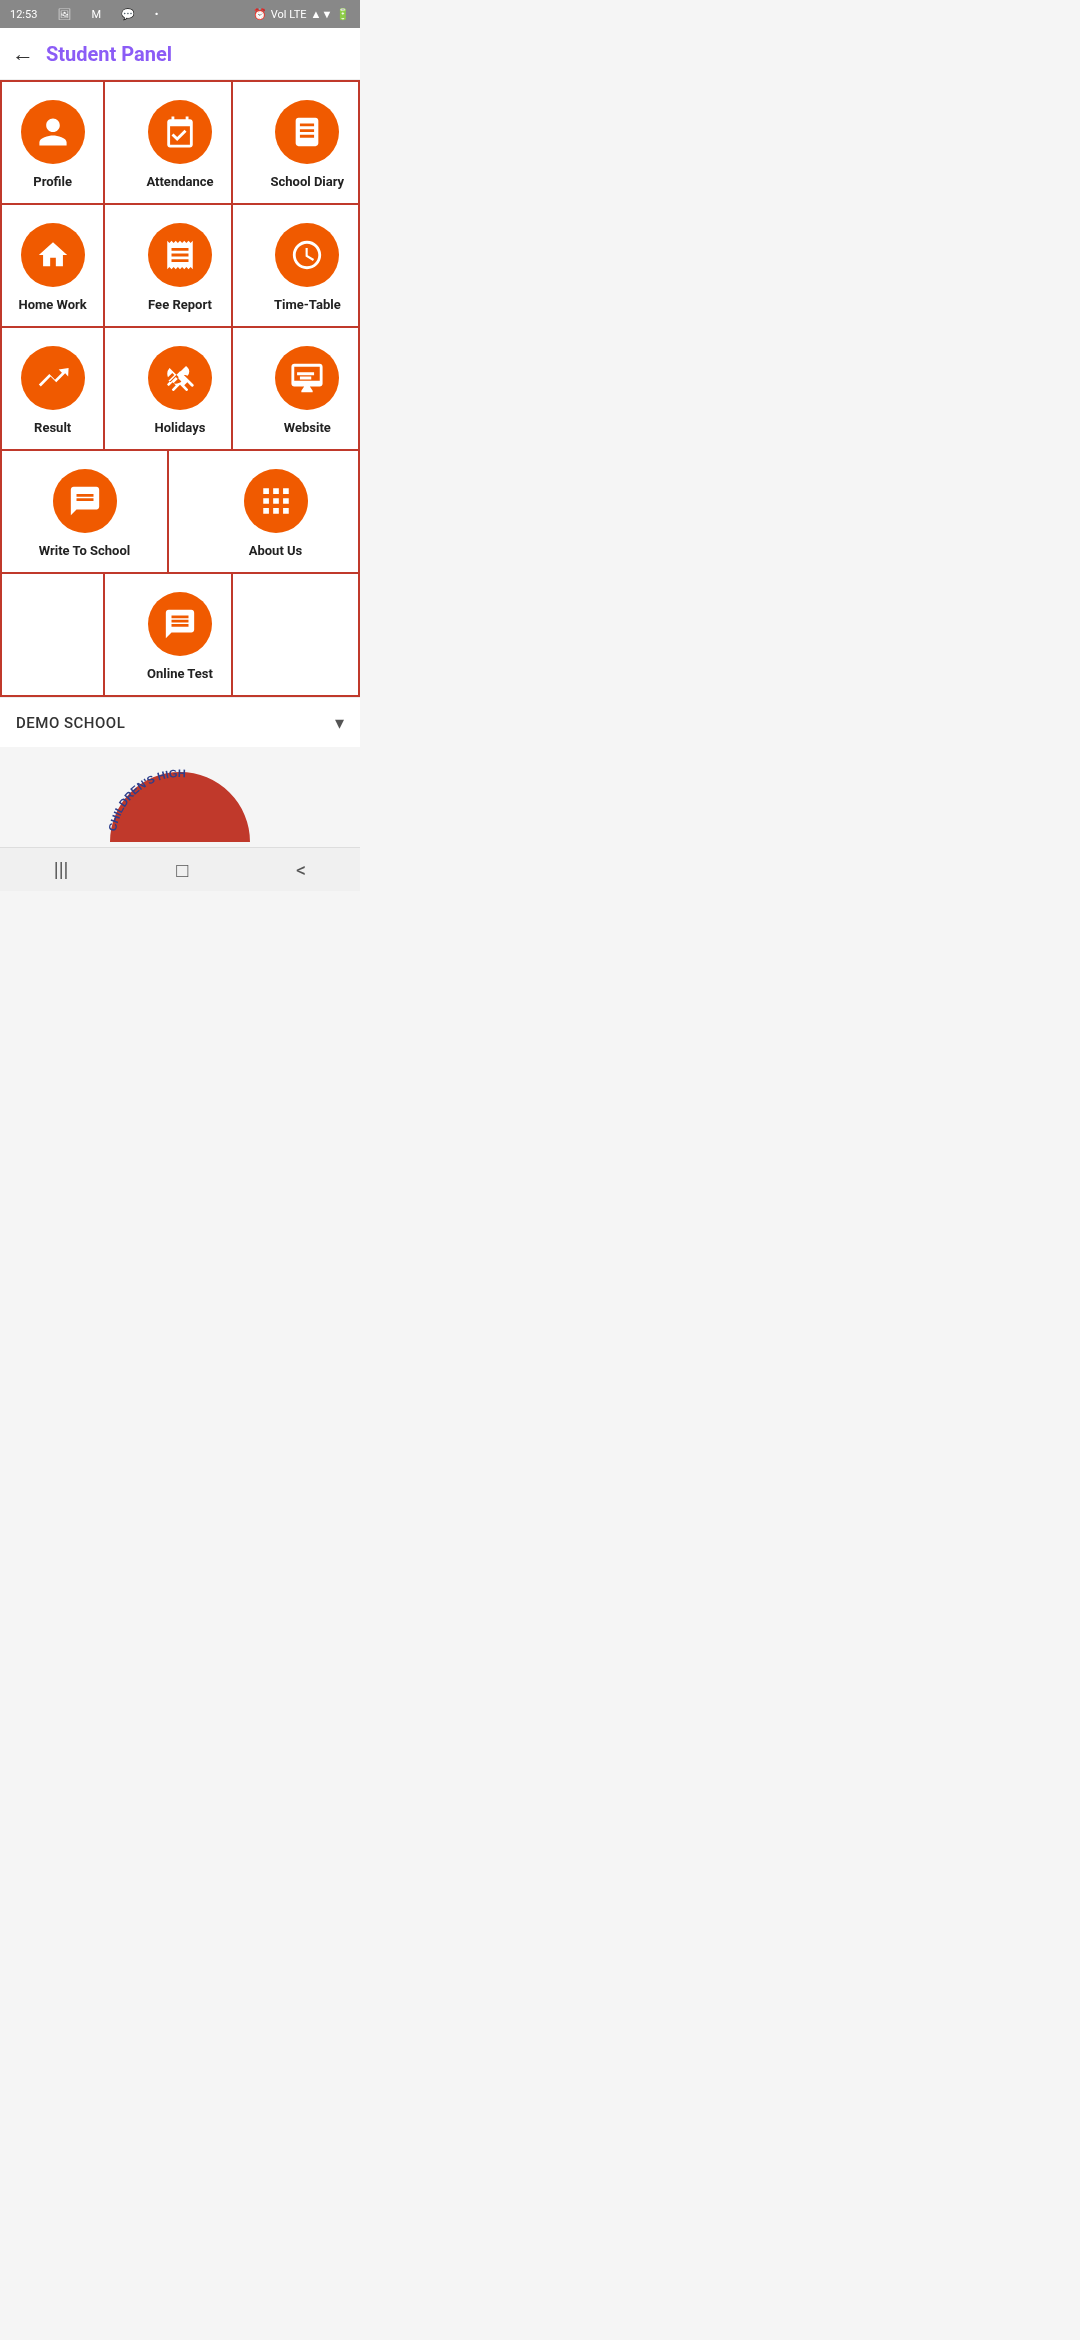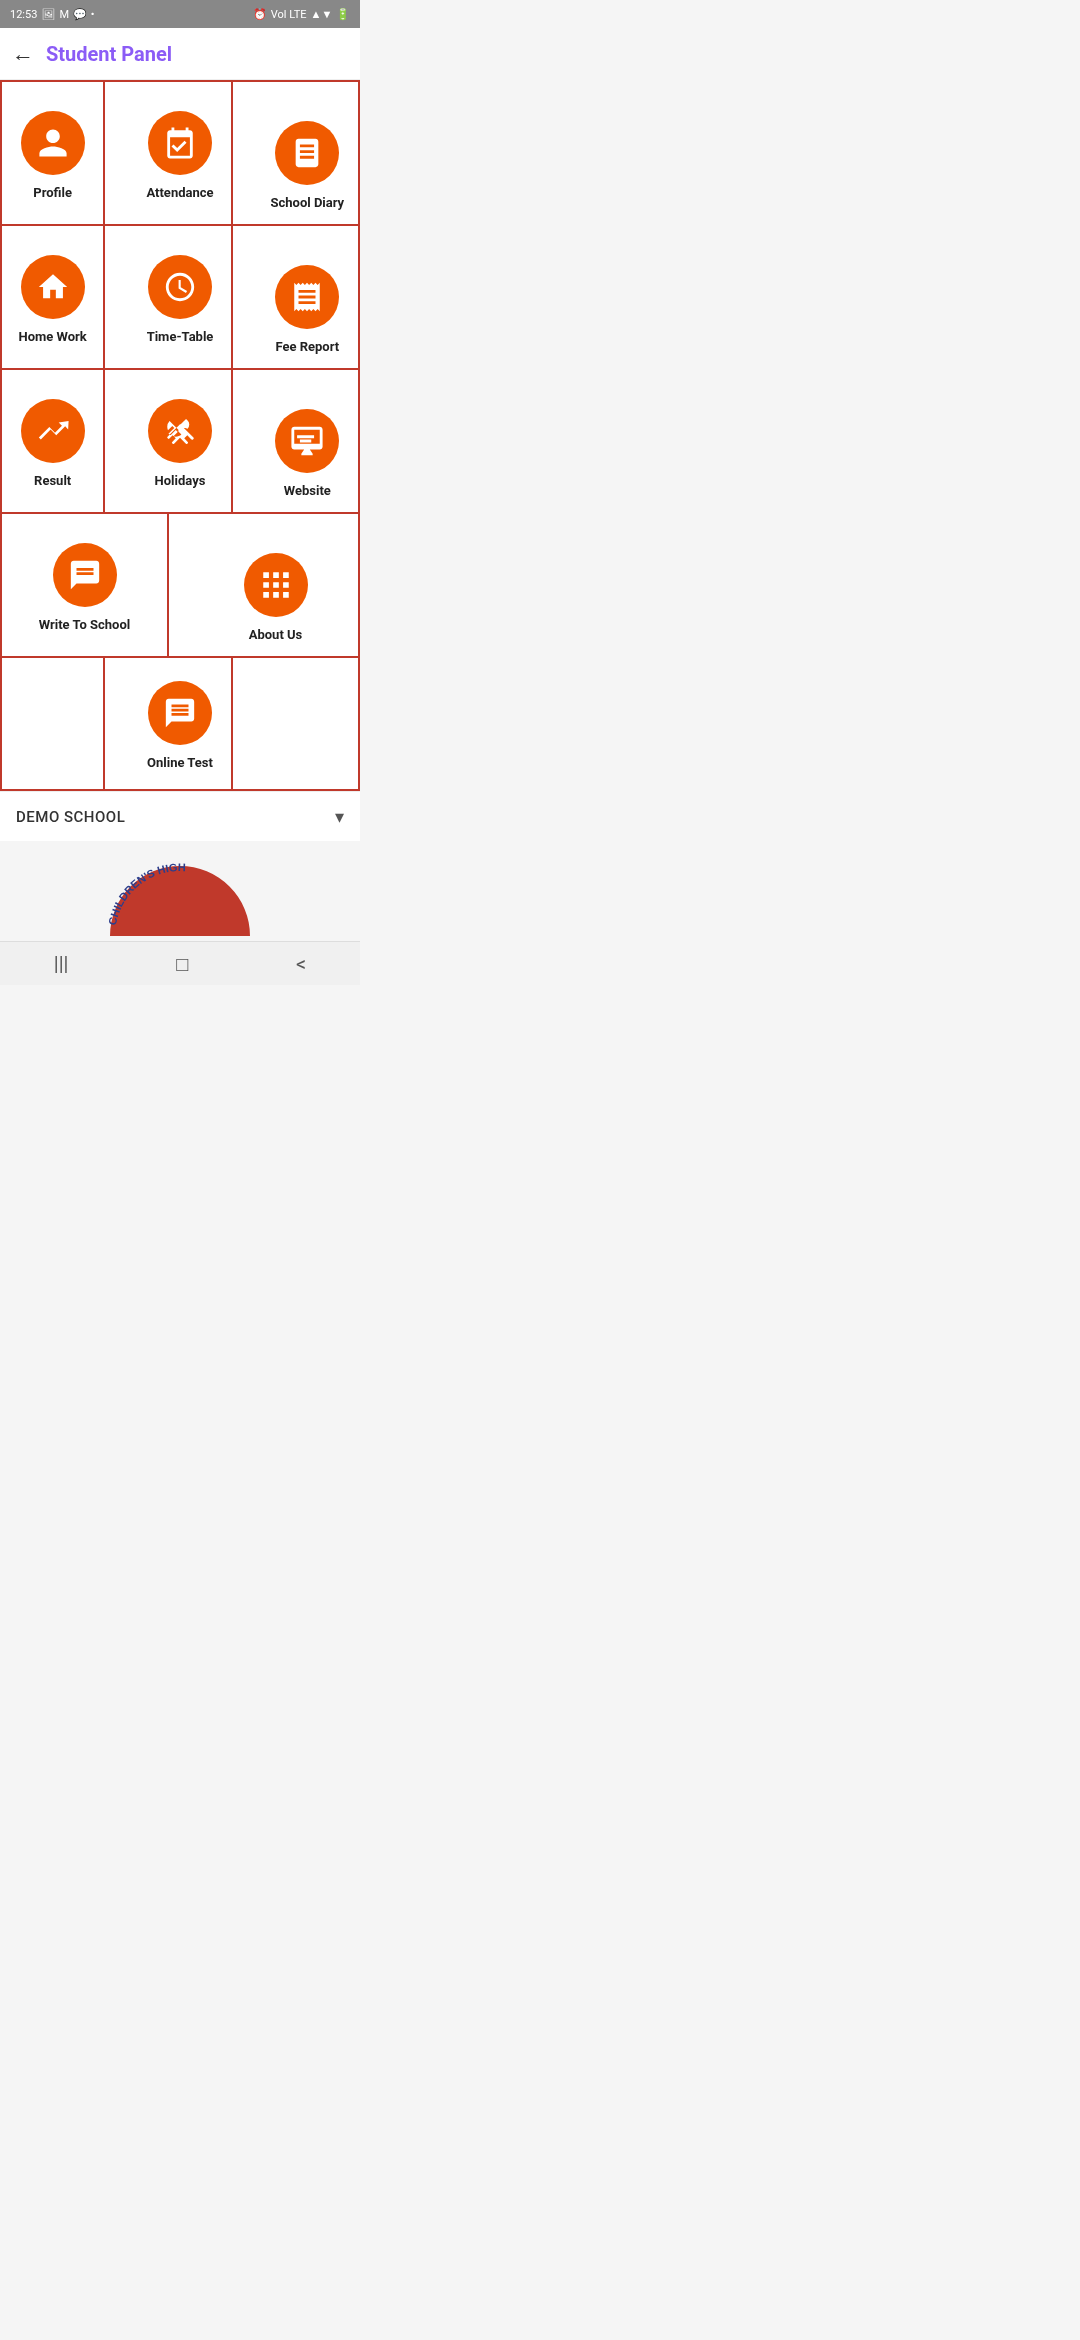--- a/index.html
+++ b/index.html
@@ -16,21 +16,21 @@
     .status-bar {
       background: #888;
       height: 28px;
       display: flex;
       align-items: center;
       justify-content: space-between;
       padding: 0 10px;
       color: #fff;
       font-size: 11px;
     }
-    .status-left { display: flex; align-items: flex-start; gap: 4px; }
+    .status-left { display: flex; align-items: flex-start; gap: 20px; }
     .status-right { display: flex; align-items: center; gap: 4px; }
 
     
     .header {
       background: #fff;
       height: 52px;
       display: flex;
       align-items: center;
       padding: 0 12px;
       gap: 12px;
@@ -67,21 +67,20 @@
       flex-direction: column;
       align-items: center;
       justify-content: center;
       padding: 18px 8px 14px;
       cursor: pointer;
       background: #fff;
       min-height: 110px;
     }
     .grid-cell:last-child {
       border-right: none;
-      margin-top: 21px;
     }
     .grid-cell.empty {
       background: #fff;
       cursor: default;
     }
 
     .icon-circle {
       width: 64px;
       height: 64px;
       border-radius: 50%;
@@ -207,32 +206,32 @@
       <div class="icon-circle">
         <svg viewBox="0 0 24 24">
             <path d="M10 20v-6h4v6h5v-8h3L12 3 2 12h3v8z"></path>
           </svg>
       </div>
       <span class="cell-label">Home Work</span>
     </div>
     <div class="grid-cell">
       <div class="icon-circle">
         <svg viewBox="0 0 24 24">
+            <path d="M18 17H6v-2h12v2zm0-4H6v-2h12v2zm0-4H6V7h12v2zM3 22l1.5-1.5L6 22l1.5-1.5L9 22l1.5-1.5L12 22l1.5-1.5L15 22l1.5-1.5L18 22l1.5-1.5L21 22V2l-1.5 1.5L18 2l-1.5 1.5L15 2l-1.5 1.5L12 2l-1.5 1.5L9 2 7.5 3.5 6 2 4.5 3.5 3 2v20z"></path>
+          </svg>
+      </div>
+      <span class="cell-label">Fee Report</span>
+    </div>
+    <div class="grid-cell">
+      <div class="icon-circle">
+        <svg viewBox="0 0 24 24">
             <path d="M12 2C6.5 2 2 6.5 2 12s4.5 10 10 10 10-4.5 10-10S17.5 2 12 2zm0 18c-4.4 0-8-3.6-8-8s3.6-8 8-8 8 3.6 8 8-3.6 8-8 8zm.5-13H11v6l5.2 3.2.8-1.3-4.5-2.7V7z"></path>
           </svg>
       </div>
       <span class="cell-label">Time-Table</span>
-    </div>
-    <div class="grid-cell">
-      <div class="icon-circle">
-        <svg viewBox="0 0 24 24">
-            <path d="M18 17H6v-2h12v2zm0-4H6v-2h12v2zm0-4H6V7h12v2zM3 22l1.5-1.5L6 22l1.5-1.5L9 22l1.5-1.5L12 22l1.5-1.5L15 22l1.5-1.5L18 22l1.5-1.5L21 22V2l-1.5 1.5L18 2l-1.5 1.5L15 2l-1.5 1.5L12 2l-1.5 1.5L9 2 7.5 3.5 6 2 4.5 3.5 3 2v20z"></path>
-          </svg>
-      </div>
-      <span class="cell-label">Fee Report</span>
     </div>
   </div>
 
   <div class="grid-row">
     <div class="grid-cell">
       <div class="icon-circle">
         <svg viewBox="0 0 24 24">
             <path d="M16 6l2.3 2.3-4.9 4.9-4-4L2 16.6l1.4 1.4 6.9-7 4 4 6.3-6.3L22.7 11 23 5z"></path>
           </svg>
       </div>

